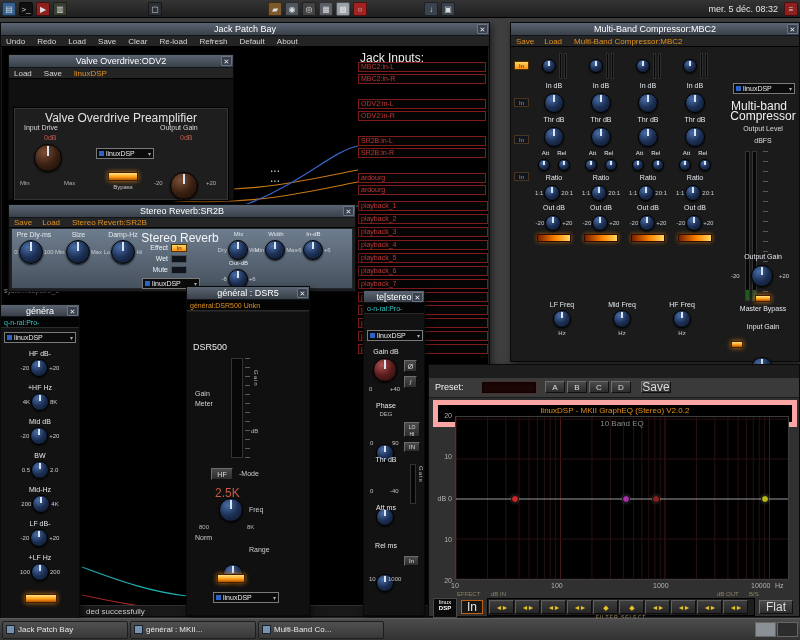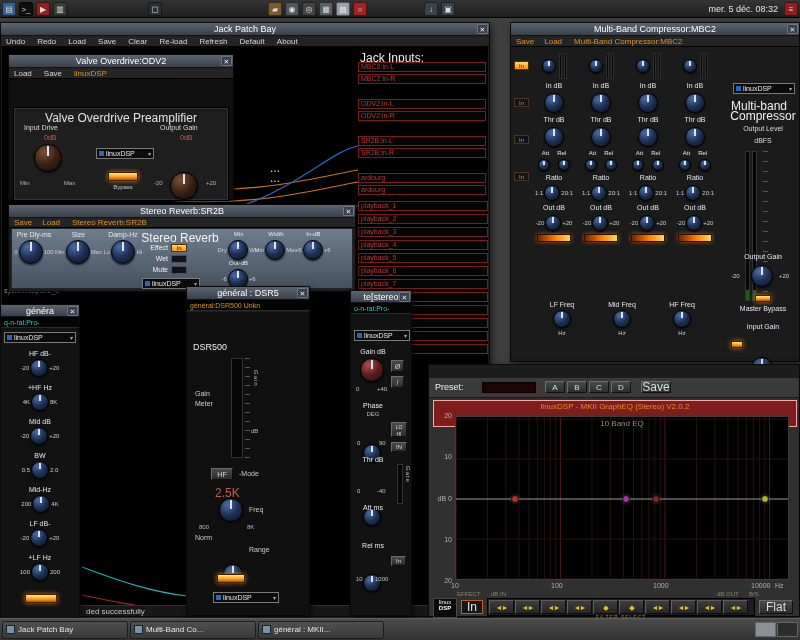--- a/index.html
+++ b/index.html
@@ -660,21 +660,21 @@
       <div class="abs f7" style="left:62px;top:234px;color:#cccccc">Range</div>
       <div class="led abs" style="left:30px;top:262px;width:28px;height:9px"></div>
       <div class="dd abs" style="left:26px;top:280px;width:66px">
         <span class="sq"></span>
         <span>linuxDSP</span>
         <span class="ar">▾</span>
       </div>
     </div>
   </div>
 
-  <div class="win" style="left:350px;top:290px;width:62px;height:326px;z-index:4">
+  <div class="win" style="left:363px;top:290px;width:62px;height:326px;z-index:4">
     <div class="tb" style="height:12px">
       <span>te[stereo</span>
       <span class="x">✕</span>
     </div>
     <div class="marq cyan">o-n-ral:Pro-</div>
     <div class="dkc" style="top:23px;background:#121212">
       <div class="dd abs" style="left:3px;top:16px;width:56px">
         <span class="sq"></span>
         <span>linuxDSP</span>
         <span class="ar">▾</span>
@@ -718,21 +718,21 @@
         <span class="lcd abs" style="left:52px;top:3px;width:56px;height:13px"></span>
         <span class="abs" style="left:116px;top:3px;display:flex;gap:2px">
 
         <span class="btn pbtn">A</span>
             <span class="btn pbtn">B</span>
             <span class="btn pbtn">C</span>
             <span class="btn pbtn">D</span>
           </span>
         <span class="btn abs f8" style="left:212px;top:3px;width:30px;height:12px;line-height:11px">Save</span>
       </div>
-      <div class="abs ctr" style="left:4px;top:22px;width:364px;height:27px;background:#7f1d1d;border:1px solid #fca5a5;color:#e09020;font-size:8px;line-height:12px">linuxDSP - MKII GraphEQ (Stereo) V2.0.2</div>
+      <div class="abs ctr" style="left:4px;top:22px;width:364px;height:27px;background:#000000;border:5px solid #fca5a5;color:#e09020;font-size:8px;line-height:12px">linuxDSP - MKII GraphEQ (Stereo) V2.0.2</div>
       <div class="eq-ylab">
 
       <span>20</span>
           <span>10</span>
           <span>dB 0</span>
           <span>10</span>
           <span>20</span>
         </div>
       <div class="eq-graph">
         <svg width="334" height="164">
@@ -812,26 +812,26 @@
 
         <div class="tbi">
           <span class="wicon"></span>
           <span>Jack Patch Bay</span>
         </div>
 
 
 
         <div class="tbi">
           <span class="wicon"></span>
-          <span>Multi-Band Co...</span>
+          <span>général : MKII...</span>
         </div>
 
         <div class="tbi">
           <span class="wicon"></span>
-          <span>général : MKII...</span>
+          <span>Multi-Band Co...</span>
         </div>
       </div>
     <div id="pager">
       <div class="ws active"></div>
       <div class="ws"></div>
     </div>
   </div>
 
 </div>
 

